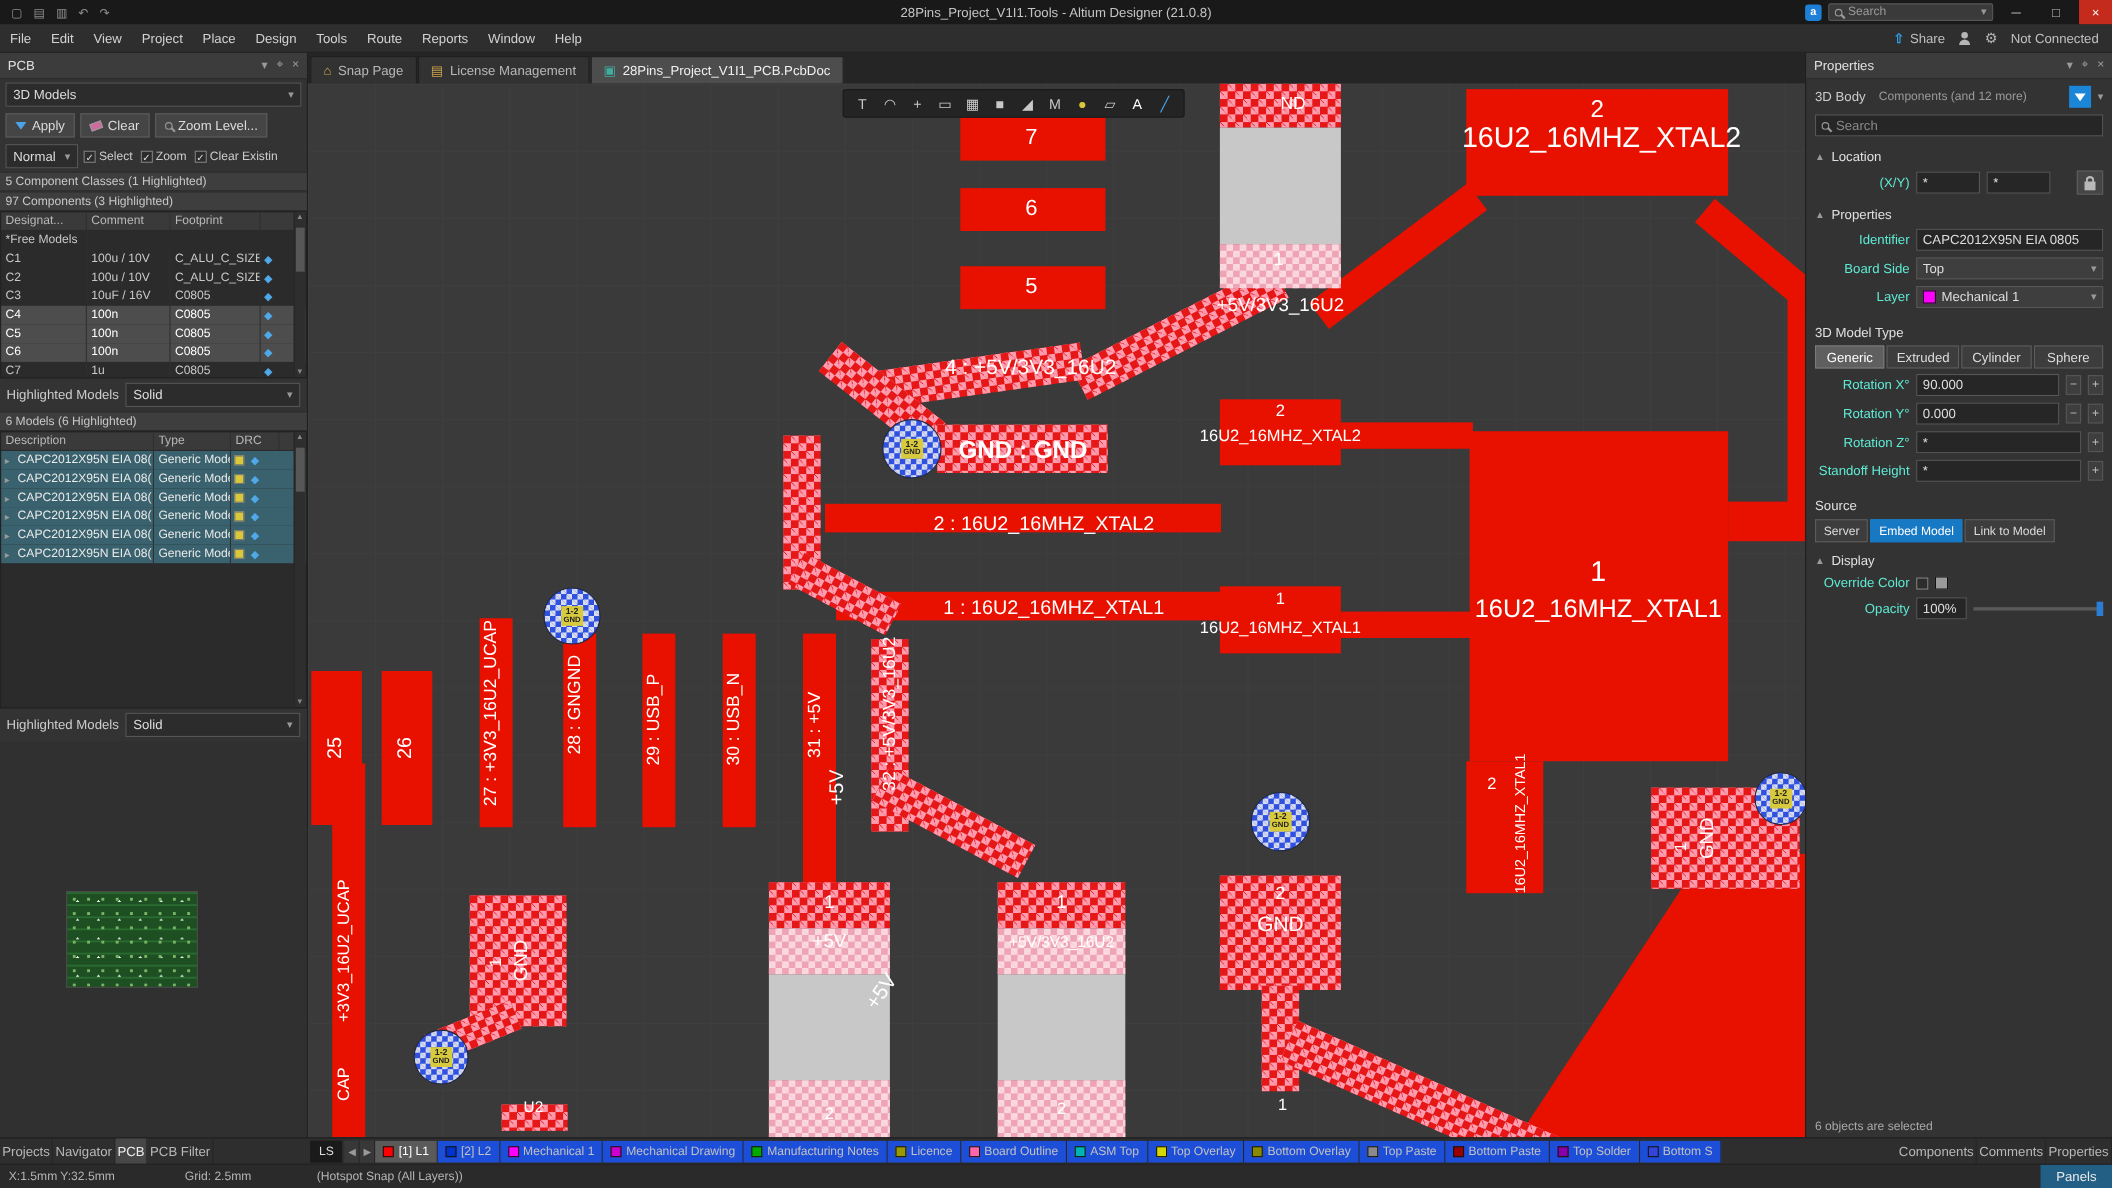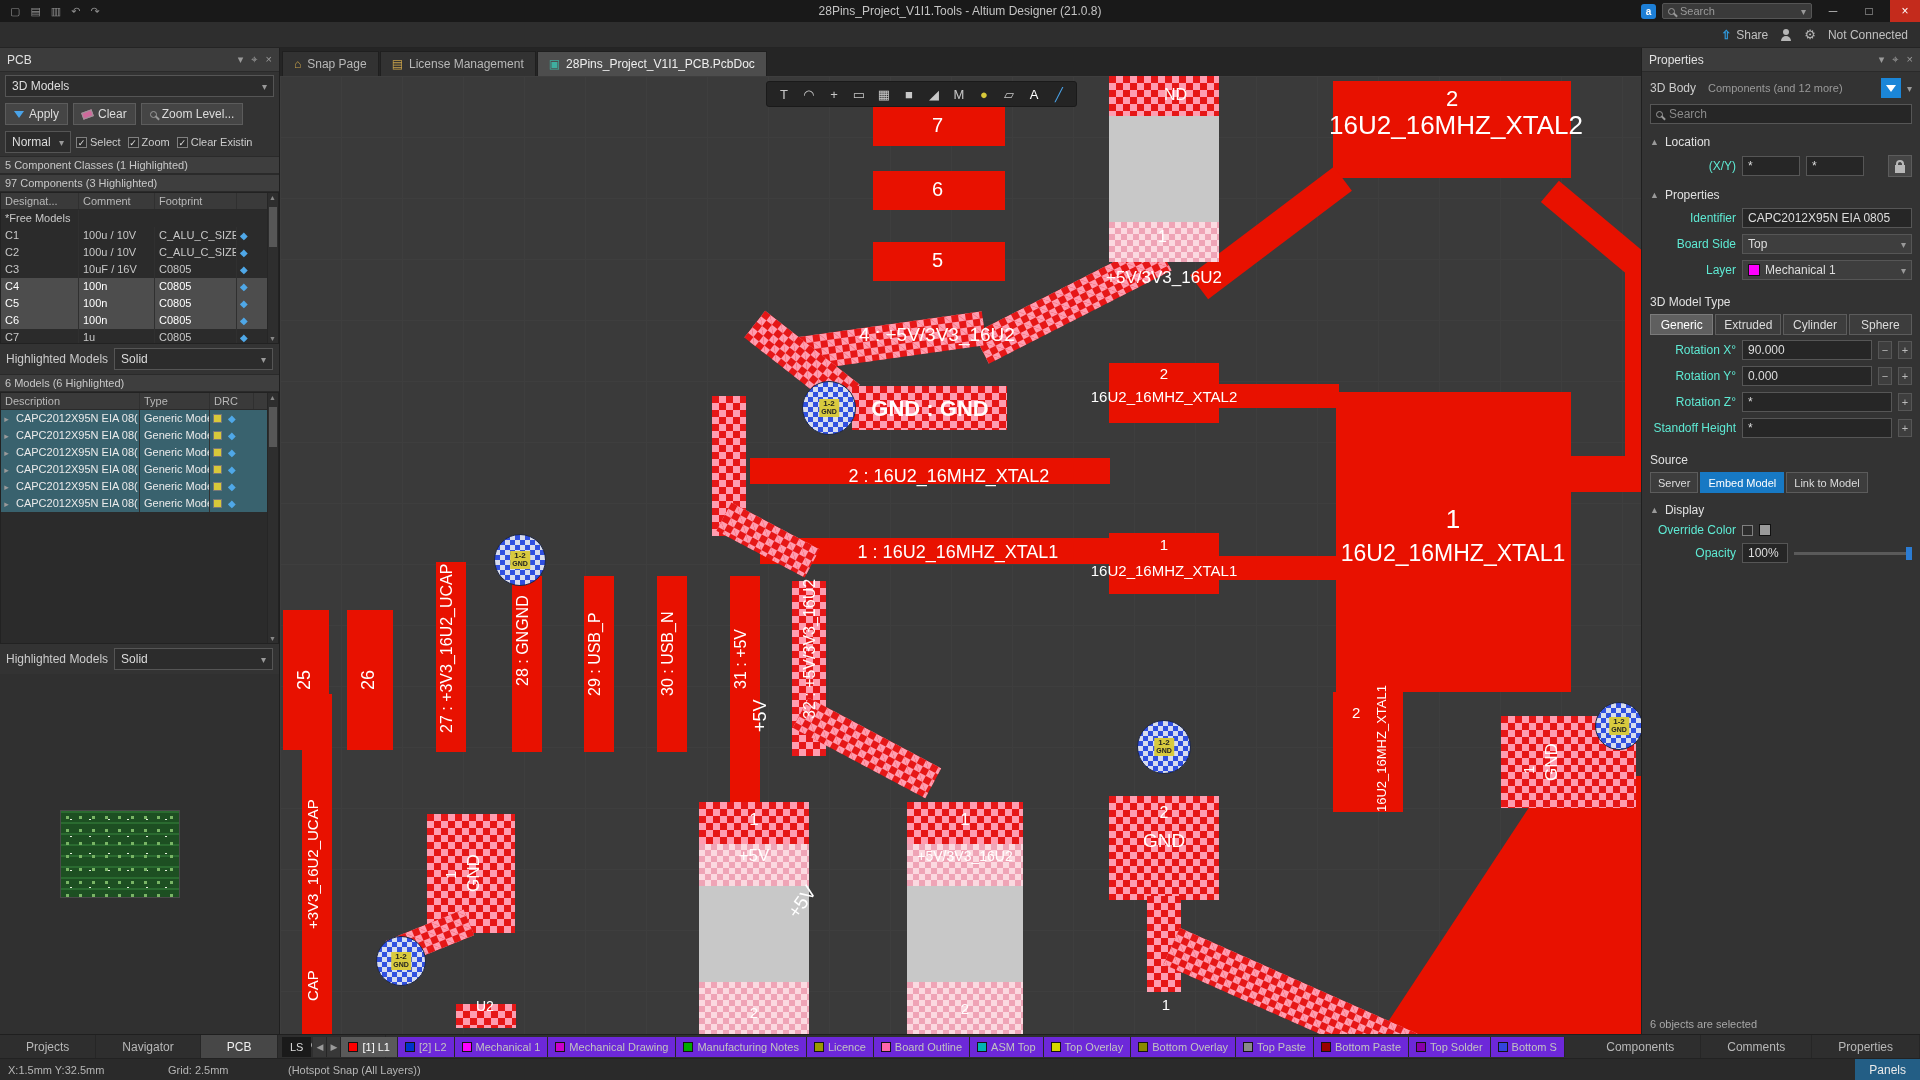--- a/index.html
+++ b/index.html
@@ -116,27 +116,27 @@
   .filter-btn .funnel{border-top-color:#fff;}
   .lock{width:10px;height:8px;background:#b8b8b8;position:relative;margin-top:5px;flex:none;}
   .lock:before{content:'';position:absolute;top:-5px;left:1px;width:4px;height:4px;border:2px solid #b8b8b8;border-bottom:none;border-radius:4px 4px 0 0;}
   .swatch{width:12px;height:12px;border:1px solid #111;flex:none;}
   .slider{flex:1;height:3px;background:#5a5a5a;position:relative;}
   .slider .thumb{position:absolute;right:0;top:-5px;width:6px;height:13px;background:#2b7cd4;}
   .rp-status{margin-top:auto;padding:4px 8px;font-size:11px;color:#a8a8a8;flex:none;}
 
   
   #layerbar{position:absolute;left:0;top:1034px;width:1920px;height:24px;background:#2e2e2e;border-top:1px solid #1f1f1f;display:flex;align-items:center;}
-  .ptab{height:24px;display:flex;align-items:center;padding:0 26px;font-size:12px;color:#b8b8b8;border-right:1px solid #262626;white-space:nowrap;}
+  .ptab{height:24px;display:flex;align-items:center;padding:0 2px;font-size:12px;color:#b8b8b8;border-right:1px solid #262626;white-space:nowrap;}
   .ptab.active{background:#474747;color:#eee;}
   #panel-tabs{display:flex;width:280px;flex:none;}
   .ls-btn{height:20px;display:flex;align-items:center;gap:4px;background:#1a1a1a;color:#ddd;padding:0 8px;font-size:11px;margin:0 2px;}
   .arrow-btn{width:14px;height:20px;display:flex;align-items:center;justify-content:center;color:#9a9a9a;font-size:9px;background:#383838;border-right:1px solid #262626;}
   #layer-tabs{display:flex;overflow:hidden;flex:1;}
-  .ltab{height:20px;display:flex;align-items:center;gap:4px;padding:0 7px;font-size:11px;color:#c2c2c2;background:#6d28d9;border-right:1px solid #262626;white-space:nowrap;}
+  .ltab{height:20px;display:flex;align-items:center;gap:4px;padding:0 7px;font-size:11px;color:#c2c2c2;background:#1d4ed8;border-right:1px solid #262626;white-space:nowrap;}
   .ltab.active{background:#5a5a5a;color:#fff;}
   .lsq{width:10px;height:10px;border:1px solid #141414;flex:none;}
   #right-tabs{display:flex;flex:none;margin-left:4px;}
 
   
   #statusbar{position:absolute;left:0;top:1058px;width:1920px;height:22px;background:#2a2a2a;display:flex;align-items:center;font-size:11px;color:#b5b5b5;padding-left:8px;border-top:1px solid #222;}
   #statusbar .seg1{width:160px;}
   #statusbar .seg2{width:120px;}
   .panels-btn{margin-left:auto;height:22px;background:#235e85;color:#eaeaea;display:flex;align-items:center;padding:0 14px;font-size:12px;}
 </style>
@@ -159,20 +159,33 @@
       <span>Search</span>
       <span class="dd-arrow" style="margin-left:auto">▾</span>
     </div>
     <div class="winbtn">─</div>
     <div class="winbtn">□</div>
     <div class="winbtn close">×</div>
   </div>
 </div>
 
 <div id="menubar">
+  <div id="menu-items">
+      <div class="menu-item">File</div>
+      <div class="menu-item">Edit</div>
+      <div class="menu-item">View</div>
+      <div class="menu-item">Project</div>
+      <div class="menu-item">Place</div>
+      <div class="menu-item">Design</div>
+      <div class="menu-item">Tools</div>
+      <div class="menu-item">Route</div>
+      <div class="menu-item">Reports</div>
+      <div class="menu-item">Window</div>
+      <div class="menu-item">Help</div>
+    </div>
   <div class="menu-right">
     <div class="share-btn">
       <span class="share-arrow">⇧</span>
       <span>Share</span>
     </div>
     <span class="person-icon"></span>
     <span class="gear">⚙</span>
     <span>Not Connected</span>
   </div>
 </div>

